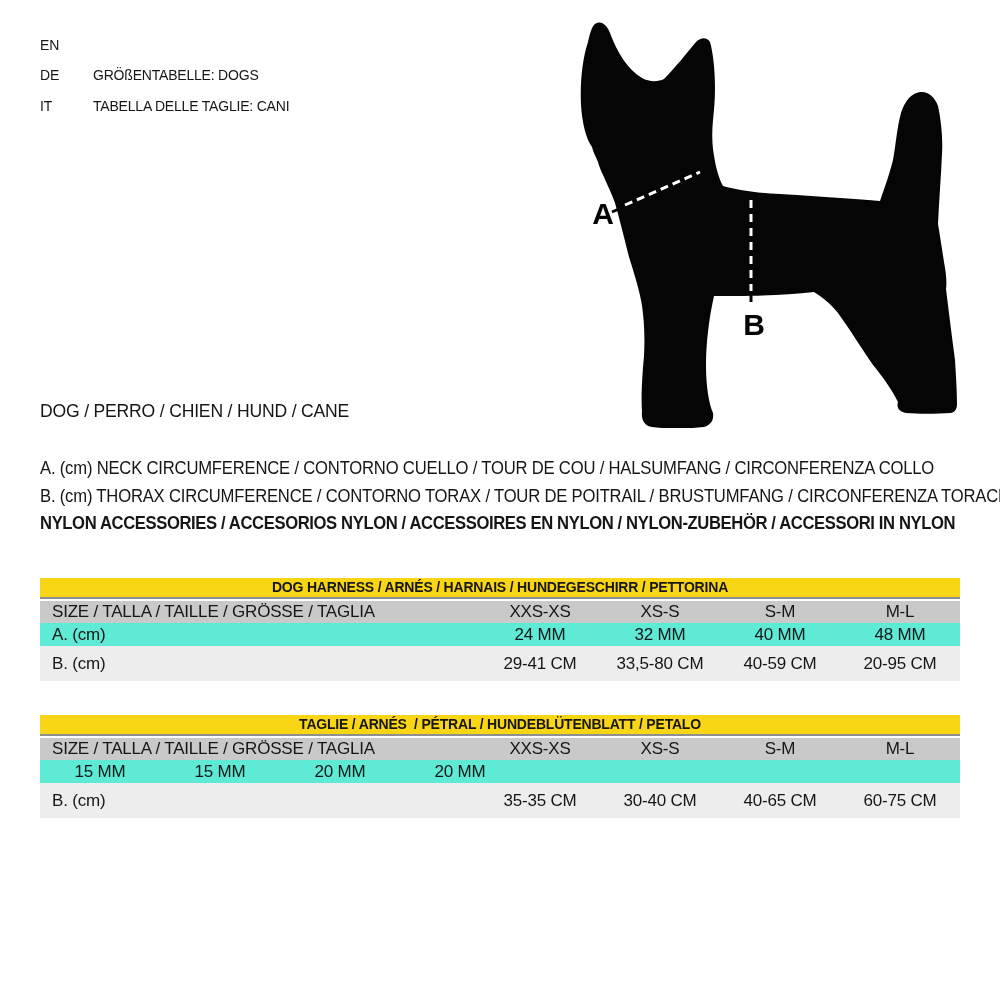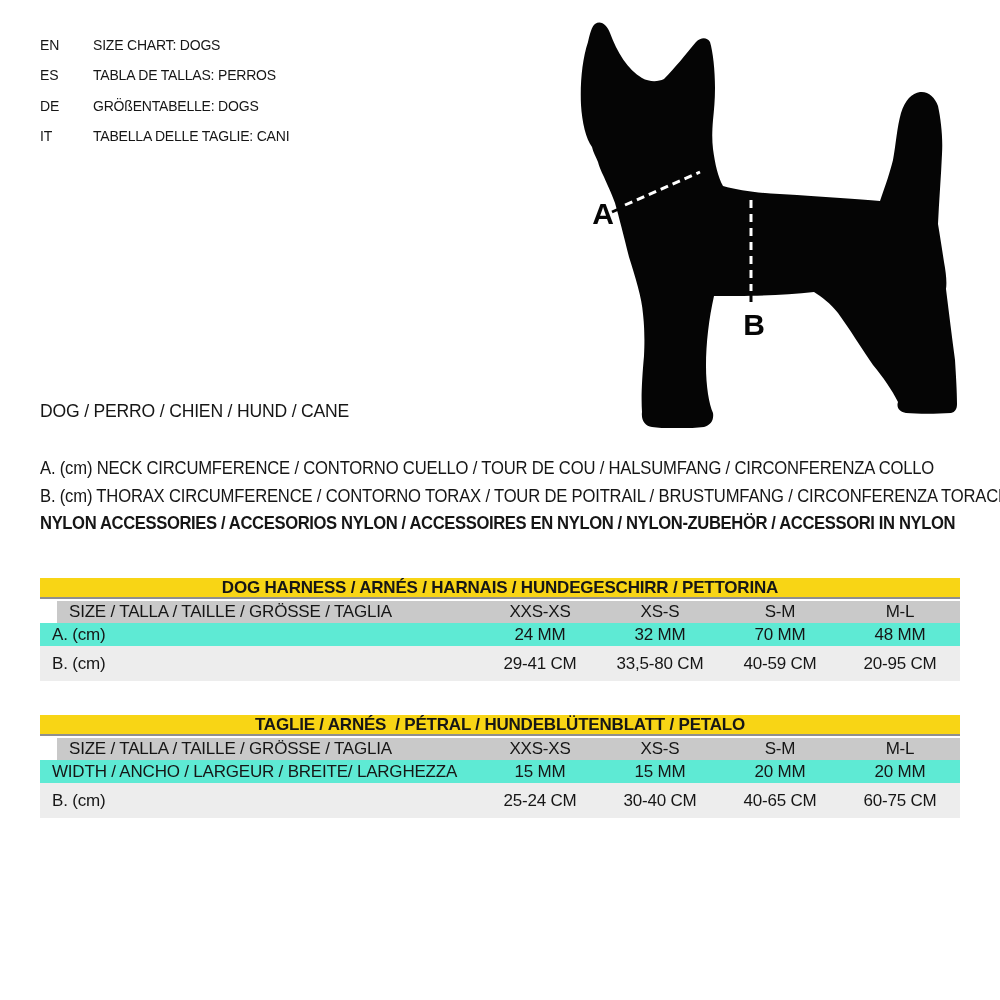--- a/index.html
+++ b/index.html
@@ -24,43 +24,38 @@
   
   .measures { position:absolute; left:40px; top:455px; transform:scaleX(.95); transform-origin:0 0; }
   .m-line { font-size:17.5px; line-height:27.6px; letter-spacing:-0.2px; white-space:nowrap; }
   .m-line.bold { font-weight:bold; letter-spacing:-0.4px; }
 
   
   .size-table { position:absolute; left:40px; width:920px; }
   #table-harness { top:578px; }
   #table-petral  { top:715px; }
   .tbl-title { height:21px; background:var(--accent,#F8D515); border-bottom:2px solid #8f8f8f;
-               font-weight:bold; font-size:17px; line-height:19px; text-align:center;
+               font-weight:bold; font-size:14px; line-height:19px; text-align:center;
                white-space:pre; letter-spacing:-0.2px; }
   .tbl-gap { height:2px; background:#fff; }
   .trow { display:flex; align-items:center; font-size:17px; letter-spacing:-0.2px; }
   .trow .lbl { flex:1; padding-left:12px; white-space:nowrap; }
   .trow .col { width:120px; text-align:center; }
-  .trow.sub { height:22px; background:var(--subheader,#C9C9C9);margin-left:17px; }
+  .trow.sub { height:22px; background:var(--subheader,#C9C9C9); }
   .trow.r1 { height:23px; background:#5eead4; }
   .trow.r2 { height:35px; background:var(--row_alt,#EDEDED); }
 </style>
 </head>
 <body>
 
 <div class="page">
 
   <div class="lang-list">
     <div class="lang-row">
       <span class="lang-code">EN</span>
-      <span class="lang-label">SIZE CHART: DOGS</span>
-    </div>
-    <div class="lang-row">
-      <span class="lang-code">ES</span>
-      <span class="lang-label">TABLA DE TALLAS: PERROS</span>
     </div>
     <div class="lang-row">
       <span class="lang-code">DE</span>
       <span class="lang-label">GRÖßENTABELLE: DOGS</span>
     </div>
     <div class="lang-row">
       <span class="lang-code">IT</span>
       <span class="lang-label">TABELLA DELLE TAGLIE: CANI</span>
     </div>
   </div>
@@ -135,21 +130,21 @@
       <div class="lbl">SIZE / TALLA / TAILLE / GRÖSSE / TAGLIA</div>
       <div class="col">XXS-XS</div>
       <div class="col">XS-S</div>
       <div class="col">S-M</div>
       <div class="col">M-L</div>
     </div>
     <div class="trow r1">
       <div class="lbl">A. (cm)</div>
       <div class="col">24 MM</div>
       <div class="col">32 MM</div>
-      <div class="col">70 MM</div>
+      <div class="col">40 MM</div>
       <div class="col">48 MM</div>
     </div>
     <div class="trow r2">
       <div class="lbl">B. (cm)</div>
       <div class="col">29-41 CM</div>
       <div class="col">33,5-80 CM</div>
       <div class="col">40-59 CM</div>
       <div class="col">20-95 CM</div>
     </div>
   </div>
@@ -158,28 +153,27 @@
     <div class="tbl-title">TAGLIE / ARNÉS  / PÉTRAL / HUNDEBLÜTENBLATT / PETALO</div>
     <div class="tbl-gap"></div>
     <div class="trow sub">
       <div class="lbl">SIZE / TALLA / TAILLE / GRÖSSE / TAGLIA</div>
       <div class="col">XXS-XS</div>
       <div class="col">XS-S</div>
       <div class="col">S-M</div>
       <div class="col">M-L</div>
     </div>
     <div class="trow r1">
-      <div class="lbl">WIDTH / ANCHO / LARGEUR / BREITE/ LARGHEZZA</div>
       <div class="col">15 MM</div>
       <div class="col">15 MM</div>
       <div class="col">20 MM</div>
       <div class="col">20 MM</div>
     </div>
     <div class="trow r2">
       <div class="lbl">B. (cm)</div>
-      <div class="col">25-24 CM</div>
+      <div class="col">35-35 CM</div>
       <div class="col">30-40 CM</div>
       <div class="col">40-65 CM</div>
       <div class="col">60-75 CM</div>
     </div>
   </div>
 
 </div>
 
 </body></html>

